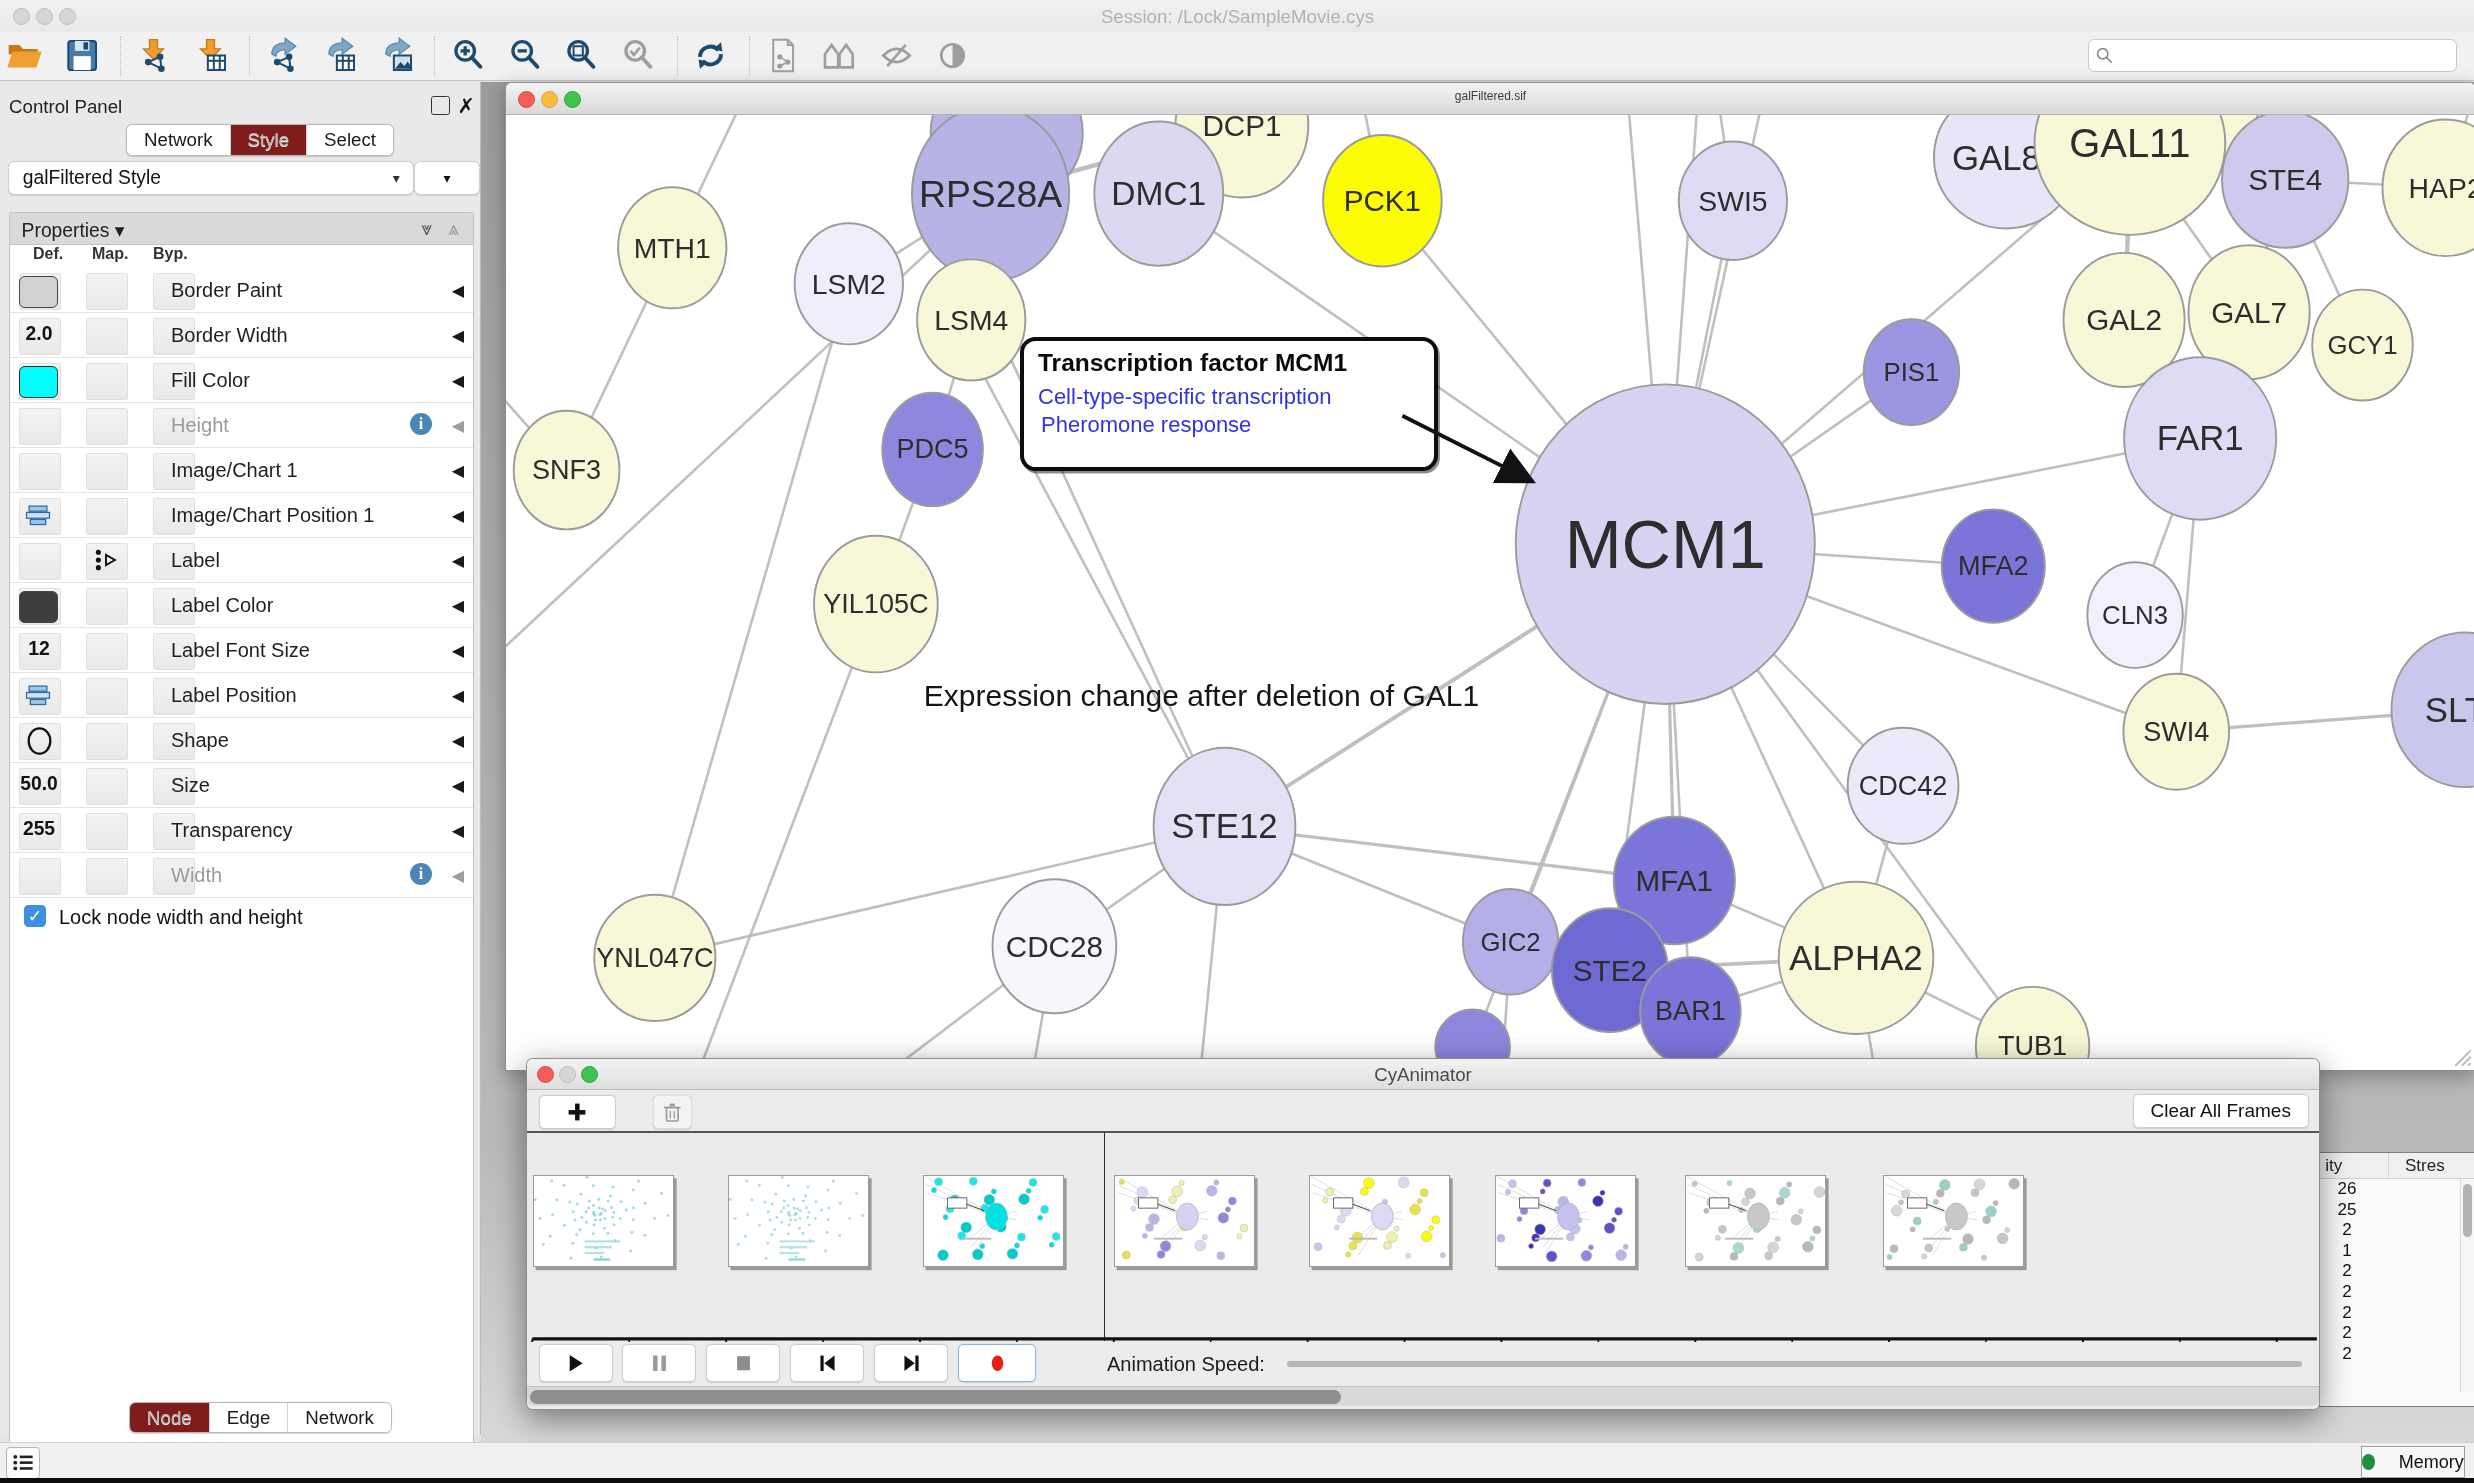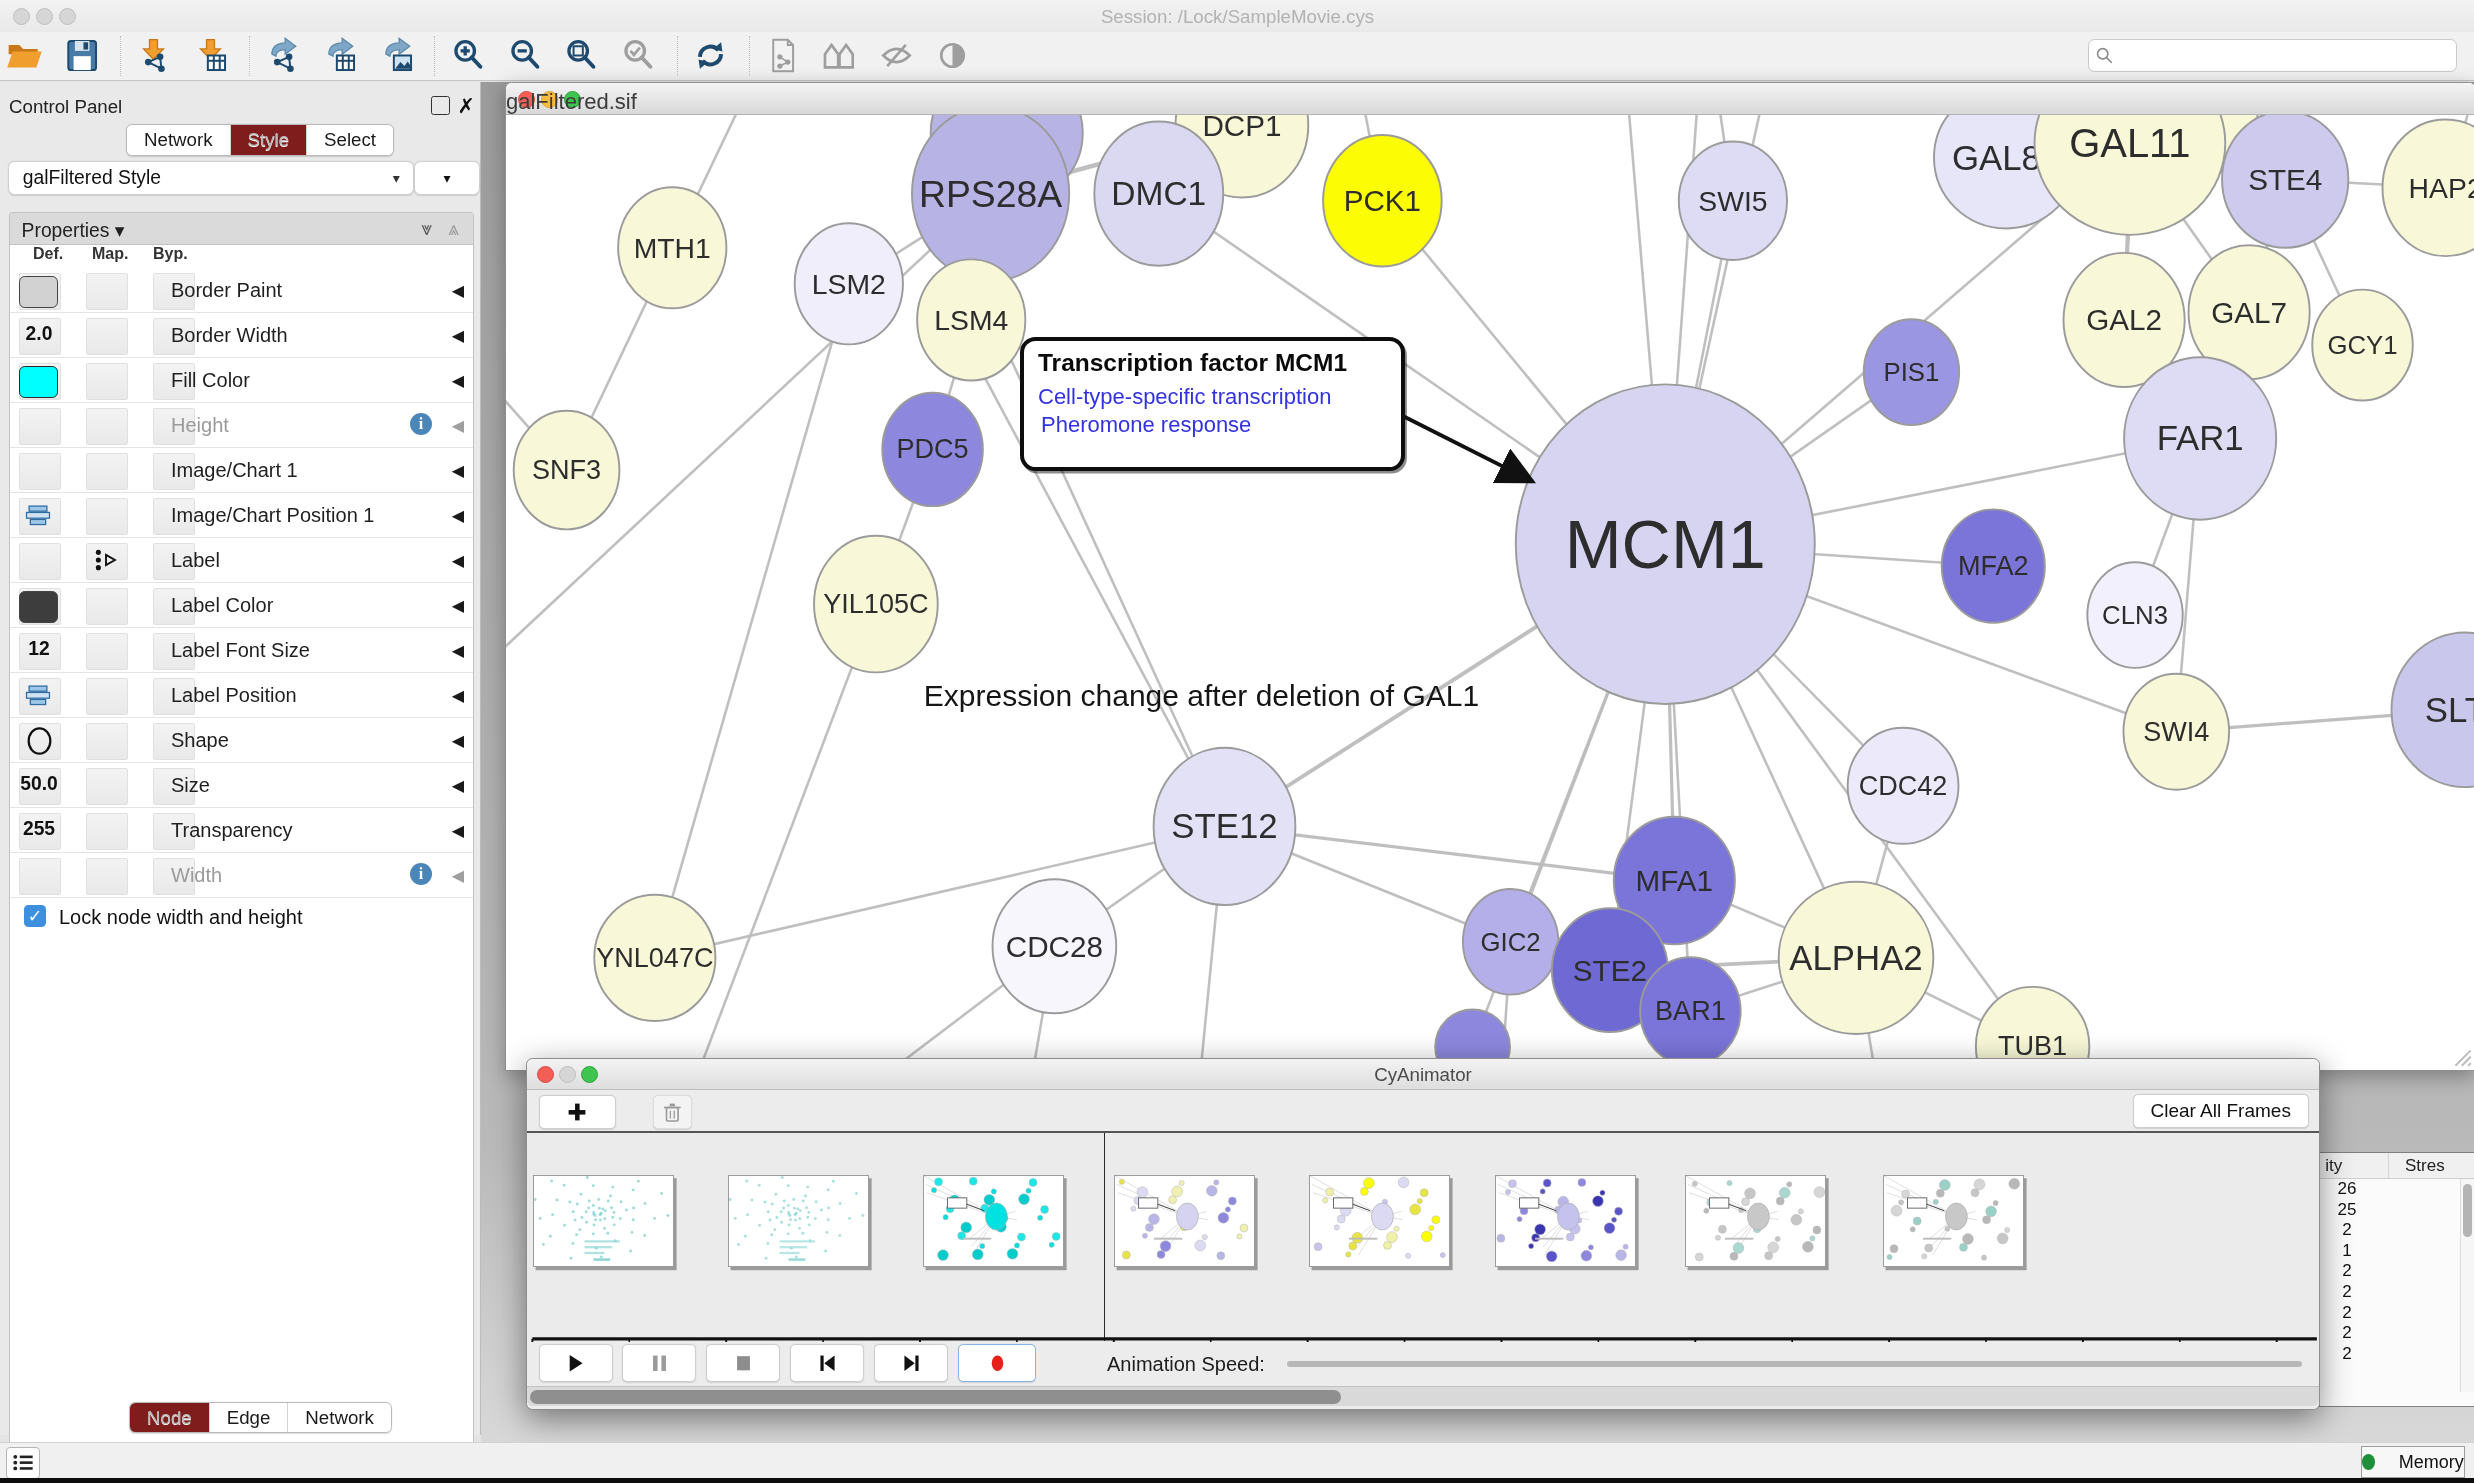--- a/index.html
+++ b/index.html
@@ -57,23 +57,23 @@
   #mini-table{left:2319px;top:1152px;width:156px;height:253px;background:#fbfbfb;border:1.3px solid #7f7f7f;}
   #mini-table .hdr{position:absolute;left:0;top:0;width:100%;height:24.5px;background:#f0f0f0;border-bottom:1.3px solid #cfcfcf;font-size:17px;color:#222;}
   #mini-table .vals{position:absolute;left:0;top:26px;width:54px;}
   #mini-table .val{height:20.6px;text-align:center;font-size:17px;color:#111;}
   #mt-scroll{position:absolute;right:1.3px;top:26px;width:14px;height:213px;background:#f6f6f6;border-left:0.6px solid #ddd;}
   #mt-thumb{position:absolute;left:1.9px;top:5.2px;width:9.7px;height:53px;background:#b4b4b4;border-radius:5.2px;}
 
   
   #net-win{left:505px;top:82px;width:1969px;height:987px;background:#fff;border:0.6px solid #8f8f8f;border-radius:6.4px 6.4px 0 0;box-shadow:0 5.2px 19.3px rgba(0,0,0,.3);}
   #net-title{left:0;top:0;width:100%;height:31px;background:linear-gradient(#f4f4f4,#d9d9d9);border-bottom:0.6px solid #b3b3b3;border-radius:6.4px 6.4px 0 0;}
-  #net-title .t{width:100%;text-align:left;top:5.8px;font-size:22px;color:#3c3c3c;position:absolute;}
+  #net-title .t{width:100%;text-align:center;top:5.8px;font-size:12px;color:#3c3c3c;position:absolute;}
   #net-canvas{left:0;top:32px;width:1968px;height:955px;overflow:hidden;background:#fff;}
-  #annot-box{left:514px;top:222px;width:377px;height:126px;background:#fff;border:4.5px solid #0d0d0d;border-radius:15.5px;box-shadow:1.9px 2.6px 0 rgba(0,0,0,.45);}
+  #annot-box{left:514px;top:222px;width:377px;height:126px;background:#fff;border:4.5px solid #0d0d0d;border-radius:15.5px;box-shadow:1.9px 2.6px 0 rgba(0,0,0,.45);padding-left:33px;}
   #annot-title{left:14px;top:7.7px;font-size:24.5px;font-weight:bold;color:#0a0a0a;}
   #annot-l1{left:14px;top:43px;font-size:22px;color:#3232e0;}
   #annot-l2{left:17px;top:71px;font-size:22px;color:#3232e0;}
   #net-caption{left:383px;top:564px;width:625px;text-align:center;font-size:30px;color:#151515;}
   #net-grip{right:2.6px;bottom:2.6px;}
 
   
   #cyanim{left:526px;top:1058px;width:1792px;height:350px;background:#ececec;border:0.6px solid #8d8d8d;border-radius:6.4px;box-shadow:0 9px 32px rgba(0,0,0,.45);}
   #cy-title{left:0;top:0;width:100%;height:30px;background:linear-gradient(#f3f3f3,#dedede);border-bottom:0.6px solid #bdbdbd;border-radius:6.4px 6.4px 0 0;}
   #cy-title .t{position:absolute;width:100%;text-align:center;top:5.2px;font-size:18.7px;color:#4a4a4a;}

